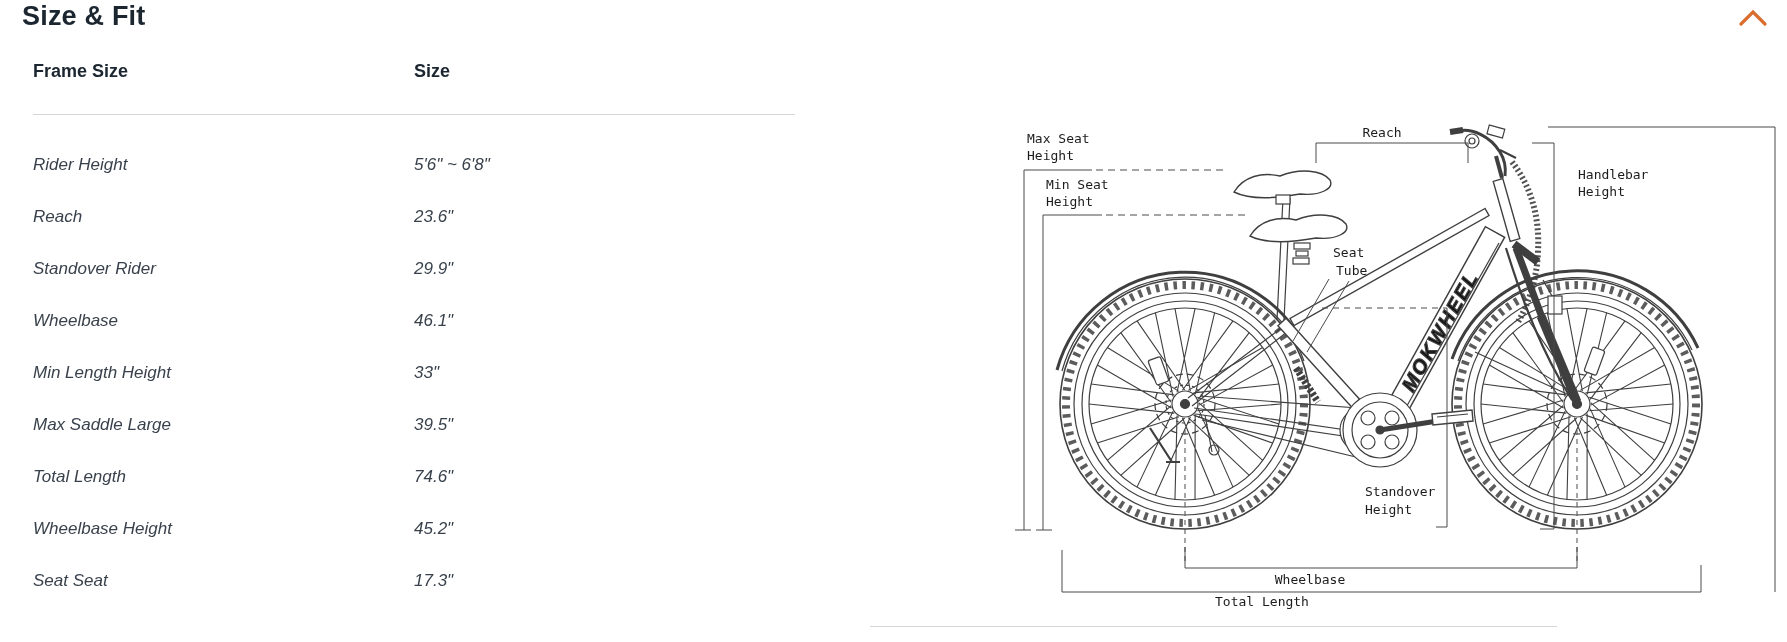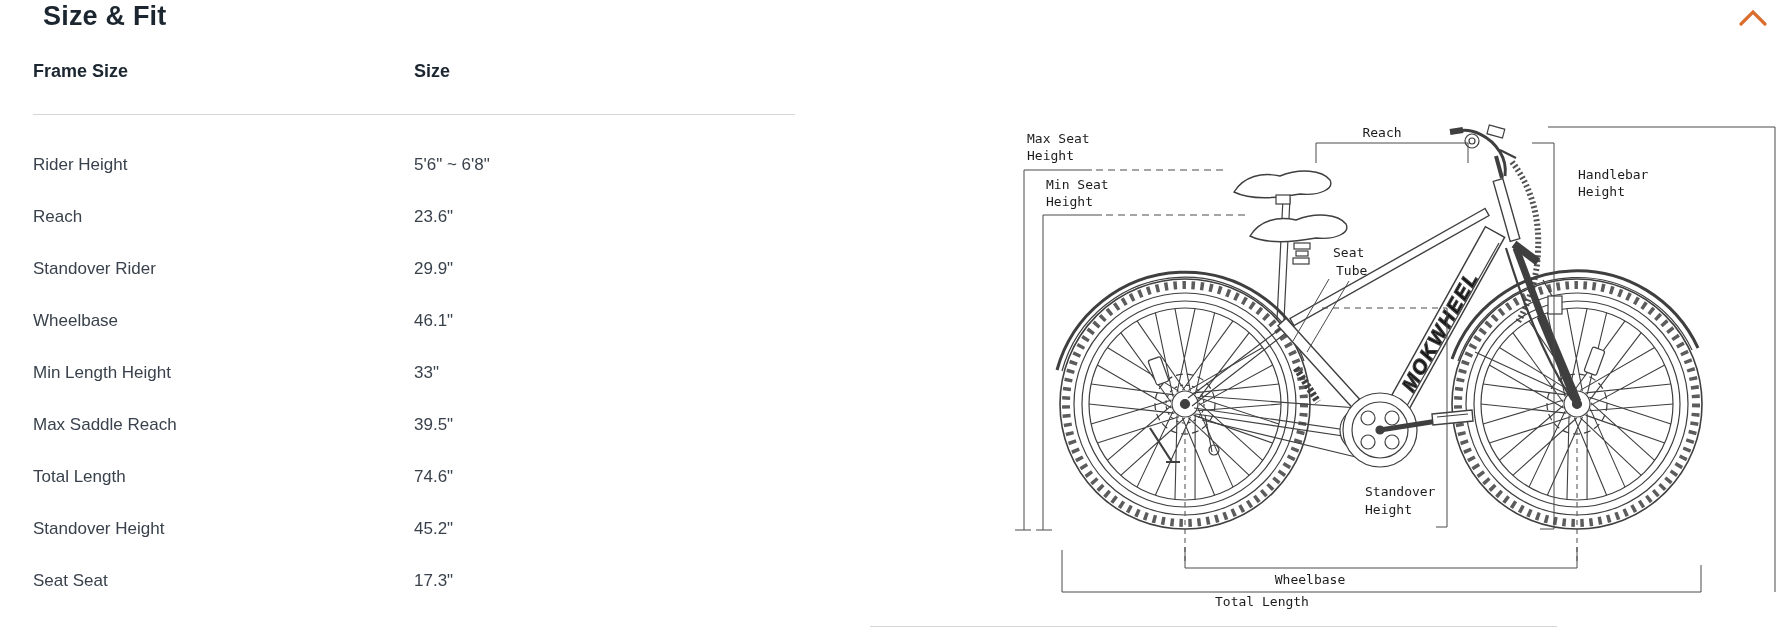--- a/index.html
+++ b/index.html
@@ -9,41 +9,41 @@
     --text-body:#39424C;
     --diagram-ink:#3F3F3F;
   }
   *{margin:0;padding:0;box-sizing:border-box;}
   html,body{background:#fff;}
   .page{
     position:relative;width:1787px;height:642px;background:#fff;overflow:hidden;
     font-family:"Liberation Sans",sans-serif;
   }
   .page-title{
-    position:absolute;left:43px;top:0;
+    position:absolute;left:22px;top:0;
     font-size:27px;font-weight:700;line-height:32px;color:var(--text-dark);
     letter-spacing:.2px;
   }
   .chevron{
     position:absolute;left:1738px;top:8px;width:30px;height:20px;cursor:pointer;
   }
   .chevron polyline{
     fill:none;stroke:var(--accent-orange);stroke-width:3.2;stroke-linecap:round;stroke-linejoin:miter;
   }
   .spec-table{position:absolute;left:33px;top:57px;width:762px;}
   .spec-row{display:flex;align-items:center;height:52px;}
   .spec-row.header{height:28px;}
   .spec-row.header .spec-label,
   .spec-row.header .spec-value{
     font-size:18px;font-weight:700;color:var(--text-dark);
   }
   .spec-label{width:381px;font-size:17px;color:var(--text-body);}
   .spec-value{font-size:17px;color:var(--text-body);}
   .header-rule{height:1px;background:var(--line-gray);margin-top:29px;}
-  .rows-block{padding-top:24px;}
+  .rows-block{padding-top:24px;font-style:italic;}
   .diagram-svg{position:absolute;left:870px;top:95px;width:917px;height:535px;color:var(--diagram-ink);}
   .diagram-svg text{font-family:"DejaVu Sans Mono","Liberation Mono",monospace;font-size:13px;fill:#1C1C1C;}
   .diagram-svg .brand{
     font-family:"Liberation Sans",sans-serif;font-weight:700;font-style:italic;
     font-size:20px;letter-spacing:2px;fill:#121212;
   }
   .bike{fill:none;stroke:currentColor;stroke-width:1.2;}
   .dims{fill:none;stroke:#4A4A4A;stroke-width:1;}
   .bottom-rule{position:absolute;left:870px;top:626px;width:687px;height:1px;background:var(--line-gray);}
 </style>
@@ -79,29 +79,29 @@
       </div>
       <div class="spec-row">
         <div class="spec-label">Wheelbase</div>
         <div class="spec-value">46.1"</div>
       </div>
       <div class="spec-row">
         <div class="spec-label">Min Length Height</div>
         <div class="spec-value">33"</div>
       </div>
       <div class="spec-row">
-        <div class="spec-label">Max Saddle Reach</div>
+        <div class="spec-label">Max Saddle Large</div>
         <div class="spec-value">39.5"</div>
       </div>
       <div class="spec-row">
         <div class="spec-label">Total Length</div>
         <div class="spec-value">74.6"</div>
       </div>
       <div class="spec-row">
-        <div class="spec-label">Standover Height</div>
+        <div class="spec-label">Wheelbase Height</div>
         <div class="spec-value">45.2"</div>
       </div>
       <div class="spec-row">
         <div class="spec-label">Seat Seat</div>
         <div class="spec-value">17.3"</div>
       </div>
     </div>
   </div>
 
   <svg class="diagram-svg" viewBox="870 95 917 535">

